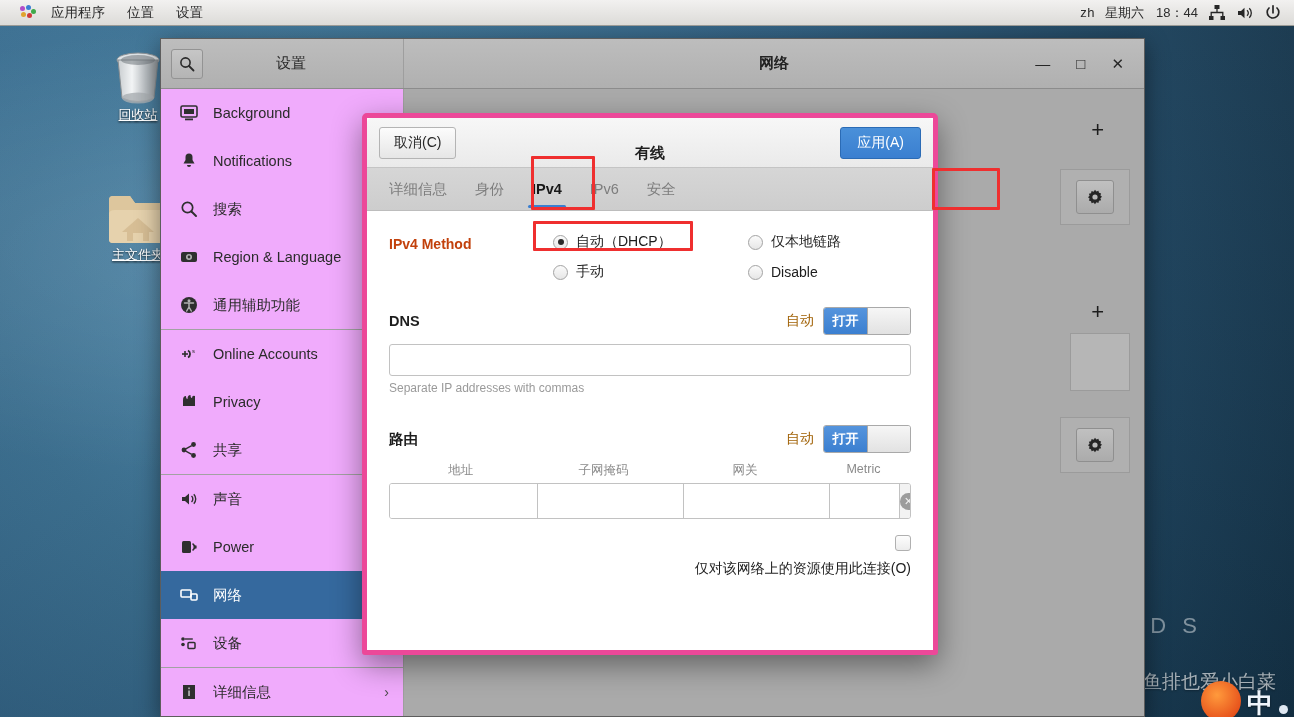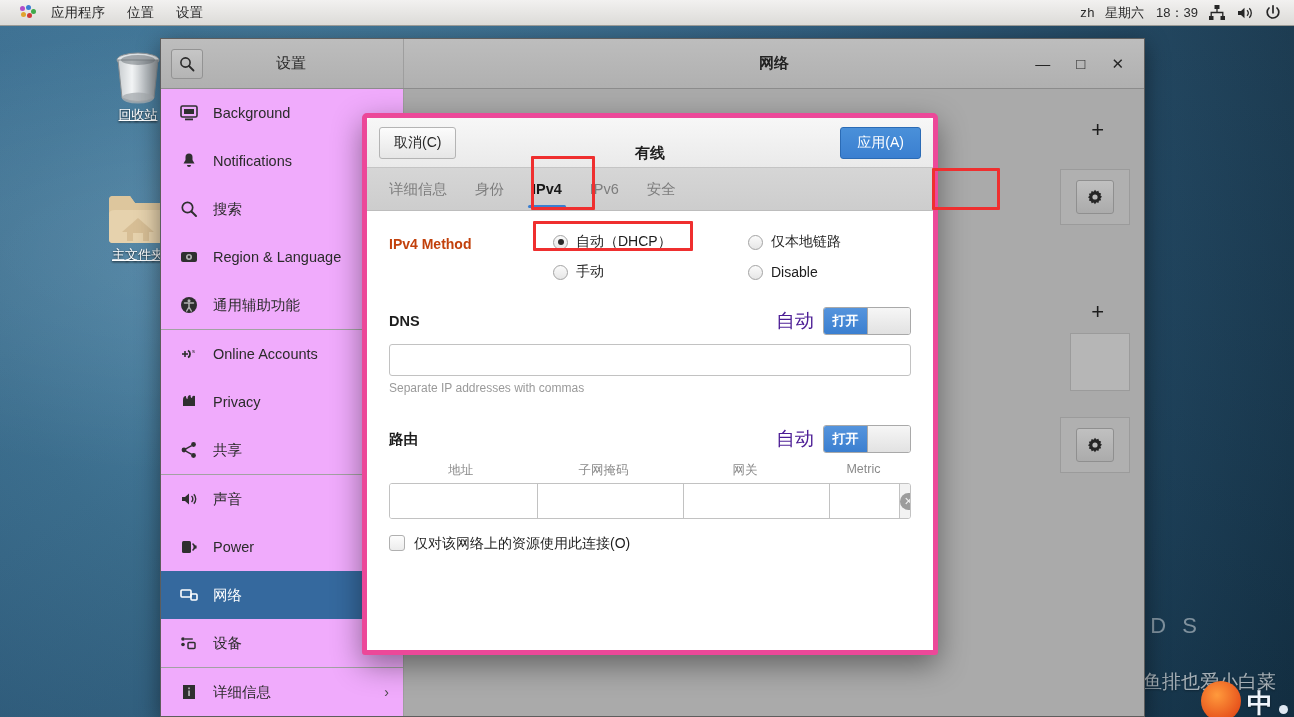--- a/index.html
+++ b/index.html
@@ -228,21 +228,21 @@
     content: ""; position: absolute; left: 3.5px; top: 3.5px;
     width: 6px; height: 6px; border-radius: 50%; background: #2a2a2a;
   }
 
   .section-head {
     display: flex; align-items: center;
     margin-top: 6px; margin-bottom: 9px;
   }
   .section-title { font-size: 14.5px; font-weight: bold; color: #1d1d1d; }
   .auto-wrap { margin-left: auto; display: flex; align-items: center; gap: 9px; }
-  .auto-label { font-size: 19px; color: #4c1d95; }
+  .auto-label { font-size: 14px; color: #a16207; }
   .gswitch {
     width: 88px; height: 28px; display: flex;
     border: 1px solid #a9a9a9; border-radius: 3px; overflow: hidden; cursor: pointer;
   }
   .gswitch .on {
     flex: 1; display: flex; align-items: center; justify-content: center;
     background: linear-gradient(180deg,#5594dd,#3b7fd0);
     color: #fff; font-size: 13px; font-weight: bold;
   }
   .gswitch .knob {
@@ -273,21 +273,21 @@
   .routes-table .clear {
     flex: 1; background: #f2f2f2; display: flex;
     align-items: center; justify-content: center; cursor: pointer;
   }
   .clear-x {
     width: 17px; height: 17px; border-radius: 50%; background: #9c9c9c;
     color: #f2f2f2; font-size: 11px; line-height: 17px; text-align: center;
     font-family: "Liberation Sans", sans-serif;
   }
 
-  .check-row { display: flex; align-items: flex-start; gap: 9px; margin-top: 16px; cursor: pointer; }
+  .check-row { display: flex; align-items: flex-end; gap: 9px; margin-top: 16px; cursor: pointer; flex-direction: column; }
   .checkbox {
     width: 16px; height: 16px; border: 1px solid #b0b0b0; border-radius: 3px;
     background: linear-gradient(180deg,#fdfdfd,#ececec); flex: none;
   }
   .check-label { font-size: 14px; color: #1d1d1d; }
 
   
   .anno {
     position: absolute; border: 3px solid #ef2f2f;
     z-index: 50; pointer-events: none; border-radius: 1px;
@@ -677,21 +677,21 @@
         <i></i>
         <i></i>
       </span>
     <span class="tb-item">应用程序</span>
     <span class="tb-item">位置</span>
     <span class="tb-item">设置</span>
   </div>
   <div class="tb-right">
     <span class="lang">zh</span>
     <span>星期六</span>
-    <span class="clock">18：39</span>
+    <span class="clock">18：44</span>
     <span class="tb-icon">
       <svg width="18" height="18" viewBox="0 0 18 18">
           <rect x="6.5" y="1" width="5" height="4" fill="#262626"></rect>
           <rect x="1" y="12" width="4.5" height="4" fill="#262626"></rect>
           <rect x="12.5" y="12" width="4.5" height="4" fill="#262626"></rect>
           <path d="M9 5 v3.5 M3.2 12 V8.5 H14.8 V12" fill="none" stroke="#262626" stroke-width="1.3"></path>
         </svg>
     </span>
     <span class="tb-icon">
       <svg width="18" height="18" viewBox="0 0 18 18">

